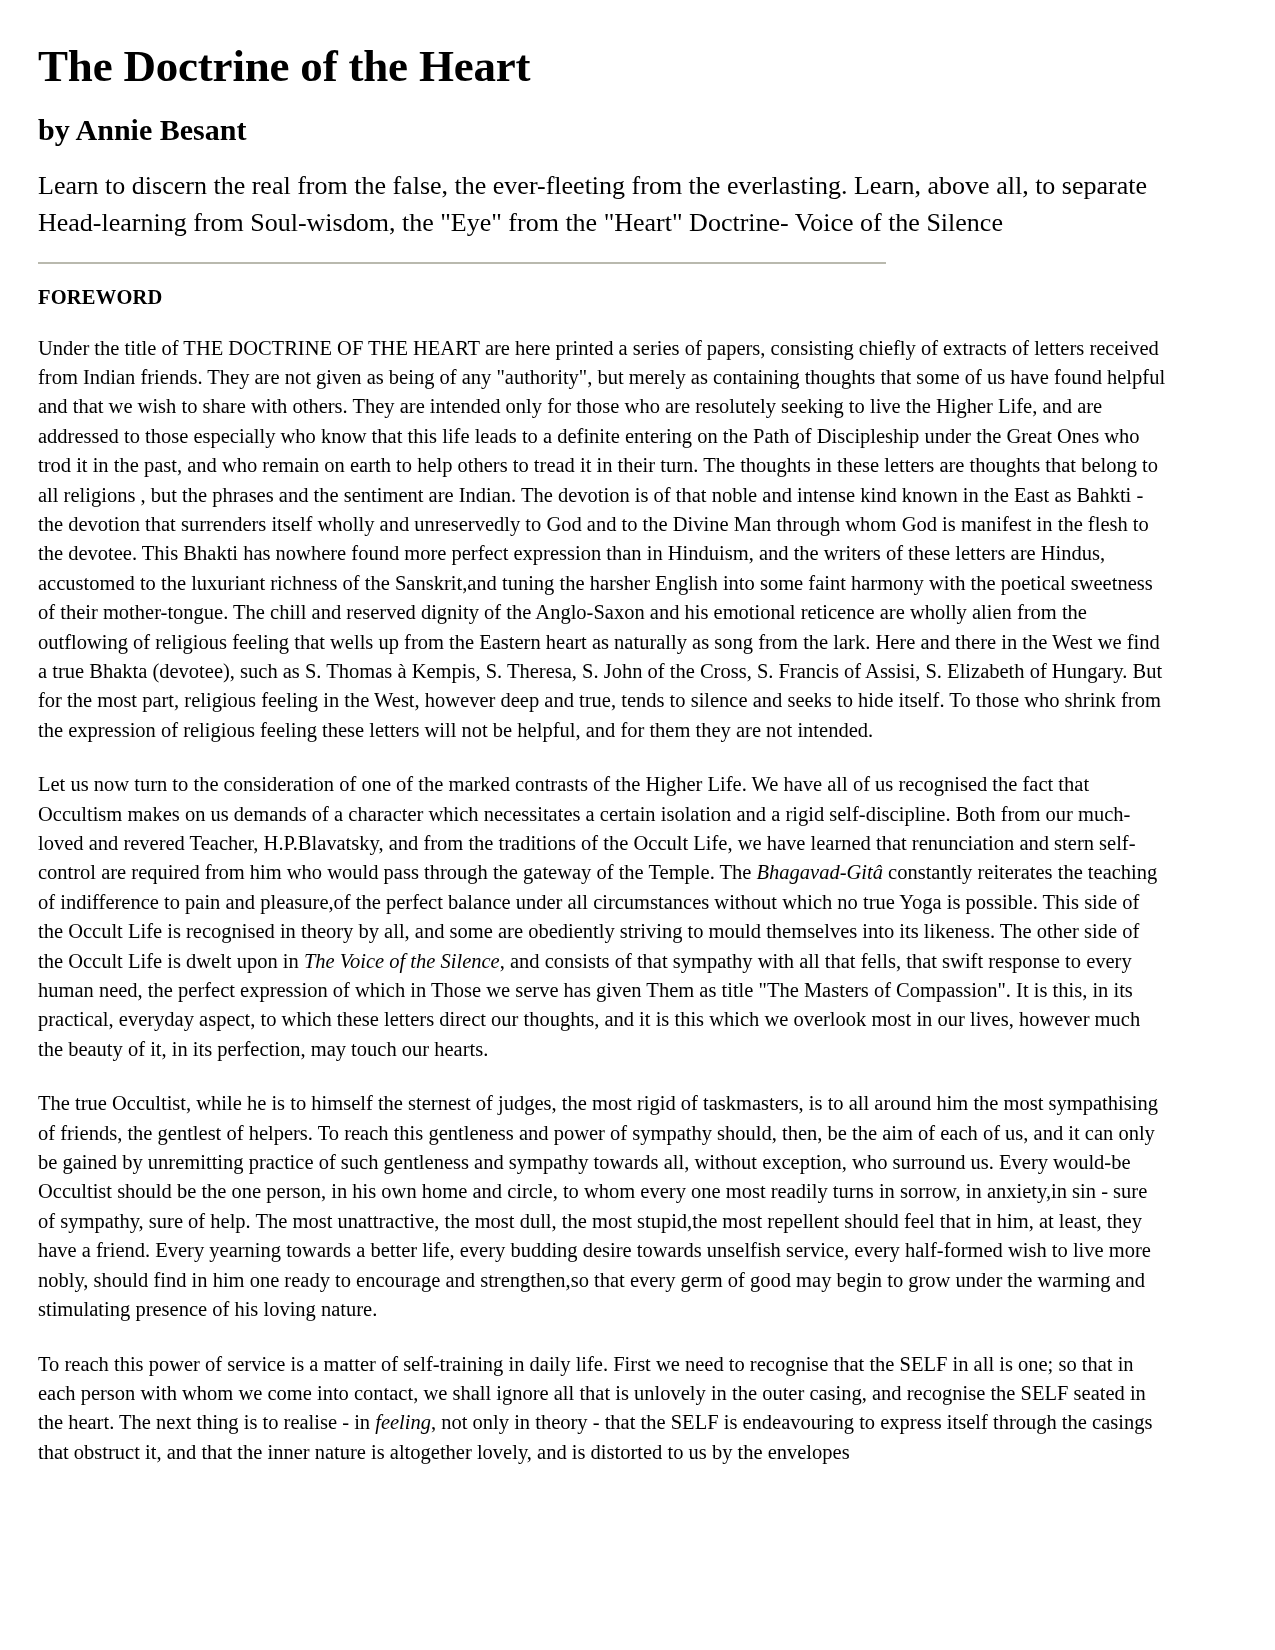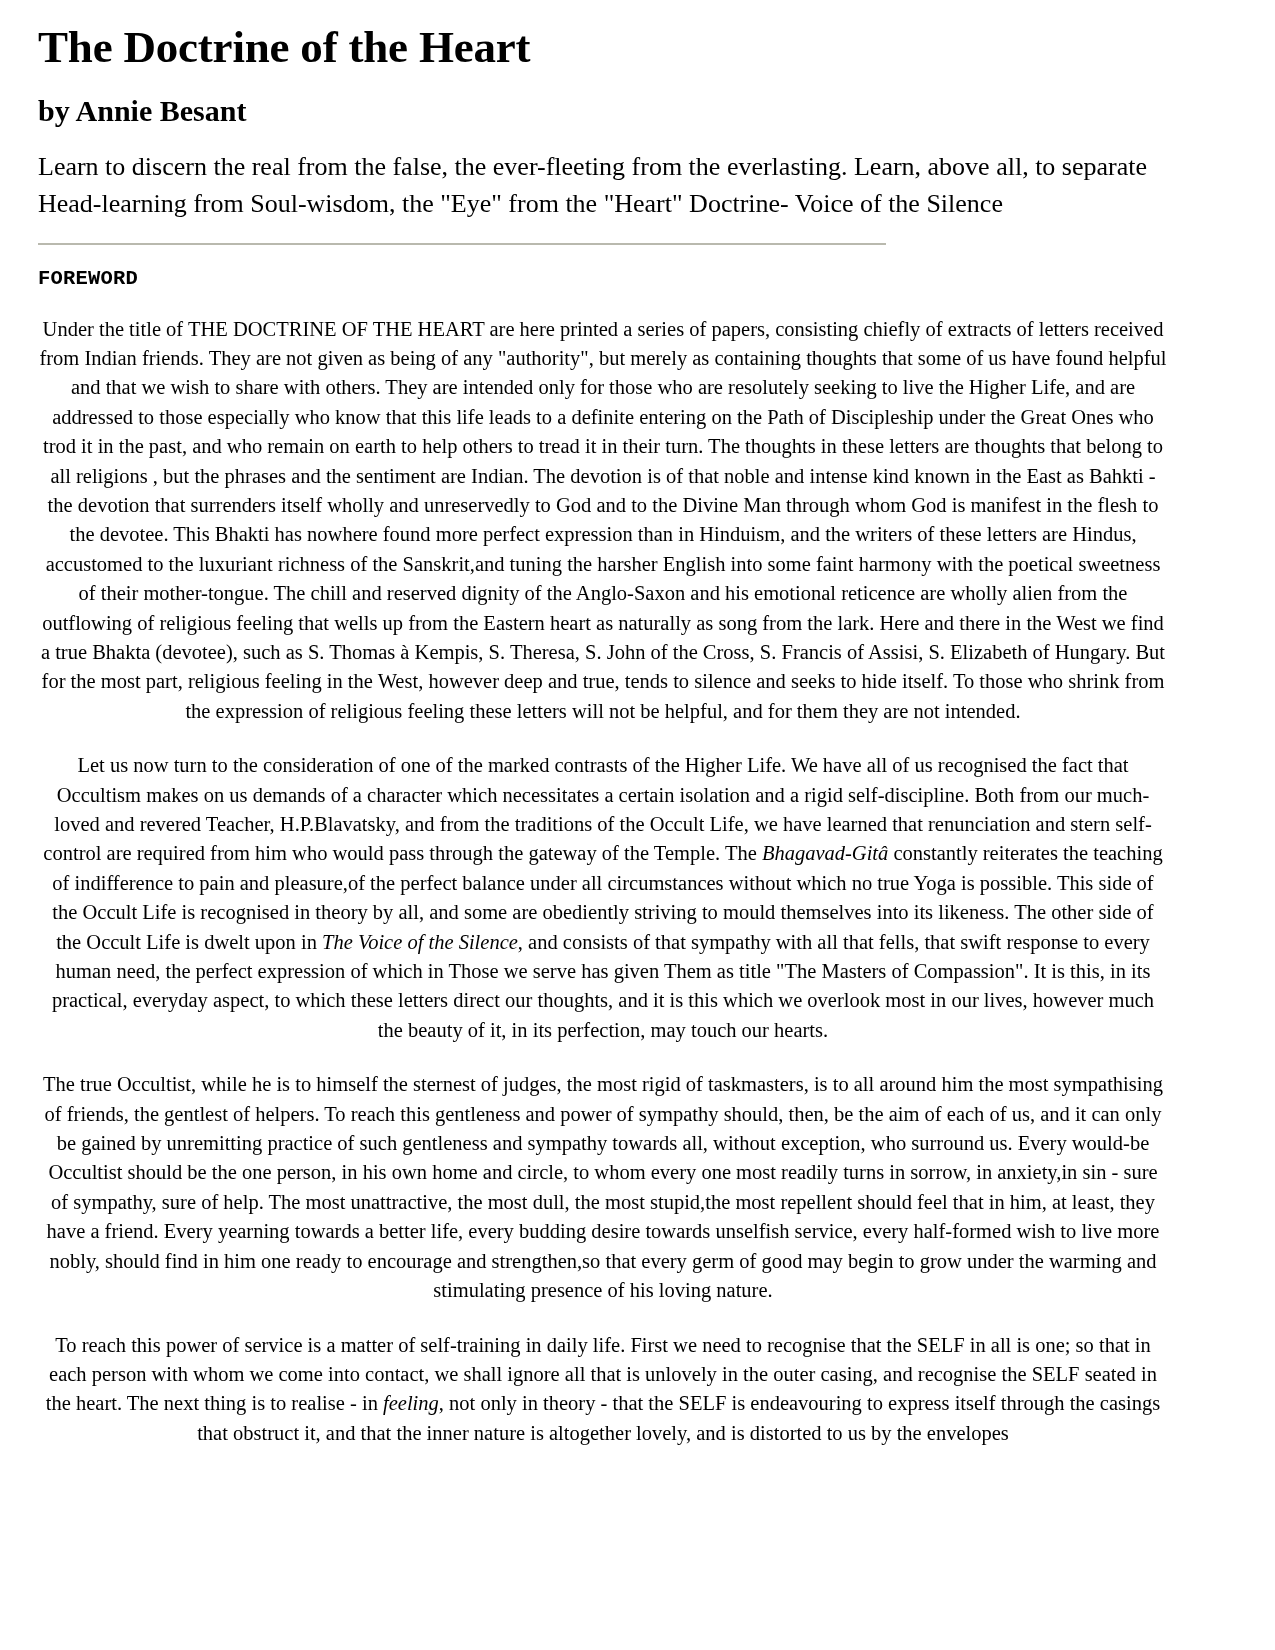--- a/index.html
+++ b/index.html
@@ -11,21 +11,21 @@
     width: 1275px;
     height: 1650px;
     overflow: hidden;
     font-family: "Liberation Serif", "DejaVu Serif", serif;
     color: #000000;
   }
   .page {
     width: 1275px;
     min-height: 1650px;
     box-sizing: border-box;
-    padding: 16px 85px 0 38px;
+    padding: 35px 85px 0 38px;
     background: #ffffff;
   }
   .doc-title {
     font-size: 45px;
     font-weight: bold;
     line-height: 1.06;
     margin: 8px 0 0 0;
     letter-spacing: -0.2px;
   }
   .doc-author {
@@ -45,28 +45,27 @@
     border-top: 2px solid #b9b9ae;
     margin: 20px 0 0 0;
     width: 848px;
     height: 0;
   }
   .section-heading {
     font-size: 20.5px;
     font-weight: bold;
     margin: 22px 0 0 0;
     letter-spacing: 0.2px;
-    font-family: Liberation Mono, monospace;
   }
   .body-par {
     font-size: 20.5px;
     line-height: 1.435;
     margin: 25px 0 0 0;
     max-width: 1130px;
-    text-align: center;
+    text-align: left;
   }
   .body-par em, em {
   }
 </style>
 </head>
 <body>
 
 <div class="page">
 
   <h1 class="doc-title">The Doctrine of the Heart</h1>

